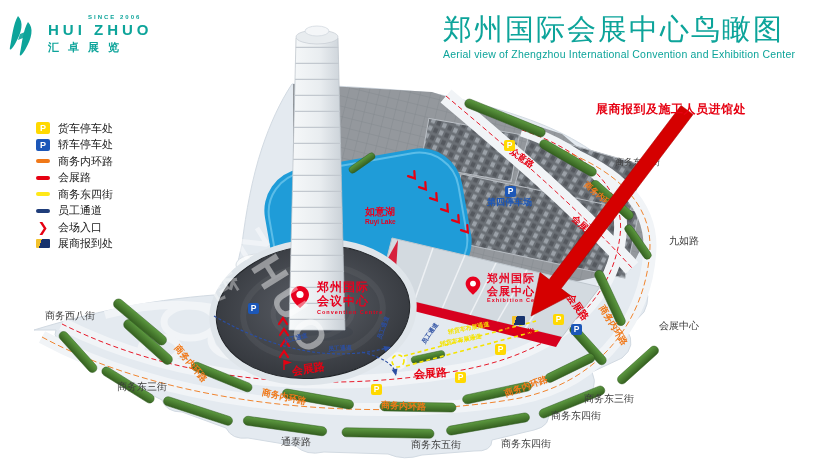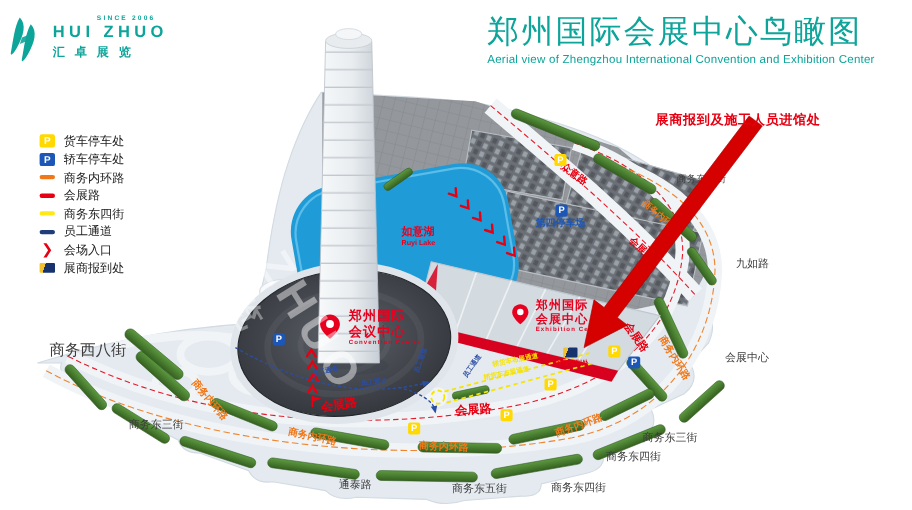--- a/index.html
+++ b/index.html
@@ -249,23 +249,23 @@
     <span>郑州国际</span><br>
     <span>会展中心</span>
     <span class="en">Exhibition Center</span>
   </div>
   <div class="poi" id="poi-lake">
     <span>如意湖</span>
     <span class="en">Ruyi Lake</span>
   </div>
   <div class="poi" id="poi-park4">第四停车场</div>
   <div class="chk"></div>
-<span class="lbl c-k" style="left: 45px; top: 311px; font-size: 14px; transform: rotate(0deg);">商务西八街</span>
+<span class="lbl c-k" style="left: 45px; top: 311px; font-size: 10px; transform: rotate(0deg);">商务西八街</span>
     <span class="lbl c-k" style="left: 117px; top: 382px; font-size: 10px; transform: rotate(0deg);">商务东三街</span>
-    <span class="lbl c-k" style="left: 281px; top: 437px; font-size: 10px; transform: rotate(0deg); margin-left: 27px;">通泰路</span>
+    <span class="lbl c-k" style="left: 281px; top: 437px; font-size: 10px; transform: rotate(0deg);">通泰路</span>
     <span class="lbl c-k" style="left: 411px; top: 440px; font-size: 10px; transform: rotate(0deg);">商务东五街</span>
     <span class="lbl c-k" style="left: 501px; top: 439px; font-size: 10px; transform: rotate(0deg);">商务东四街</span>
     <span class="lbl c-k" style="left: 551px; top: 411px; font-size: 10px; transform: rotate(0deg);">商务东四街</span>
     <span class="lbl c-k" style="left: 584px; top: 394px; font-size: 10px; transform: rotate(0deg);">商务东三街</span>
     <span class="lbl c-k" style="left: 659px; top: 321px; font-size: 10px; transform: rotate(0deg);">会展中心</span>
     <span class="lbl c-k" style="left: 669px; top: 236px; font-size: 10px; transform: rotate(0deg);">九如路</span>
     <span class="lbl c-k" style="left: 615px; top: 158px; font-size: 9px; transform: rotate(0deg);">商务东二街</span>
     <span class="lbl c-r" style="left: 292px; top: 366px; font-size: 11px; transform: rotate(-9deg);">会展路</span>
     <span class="lbl c-r" style="left: 414px; top: 369px; font-size: 11px; transform: rotate(-4deg);">会展路</span>
     <span class="lbl c-r" style="left: 569px; top: 290px; font-size: 10px; transform: rotate(55deg);">会展路</span>

